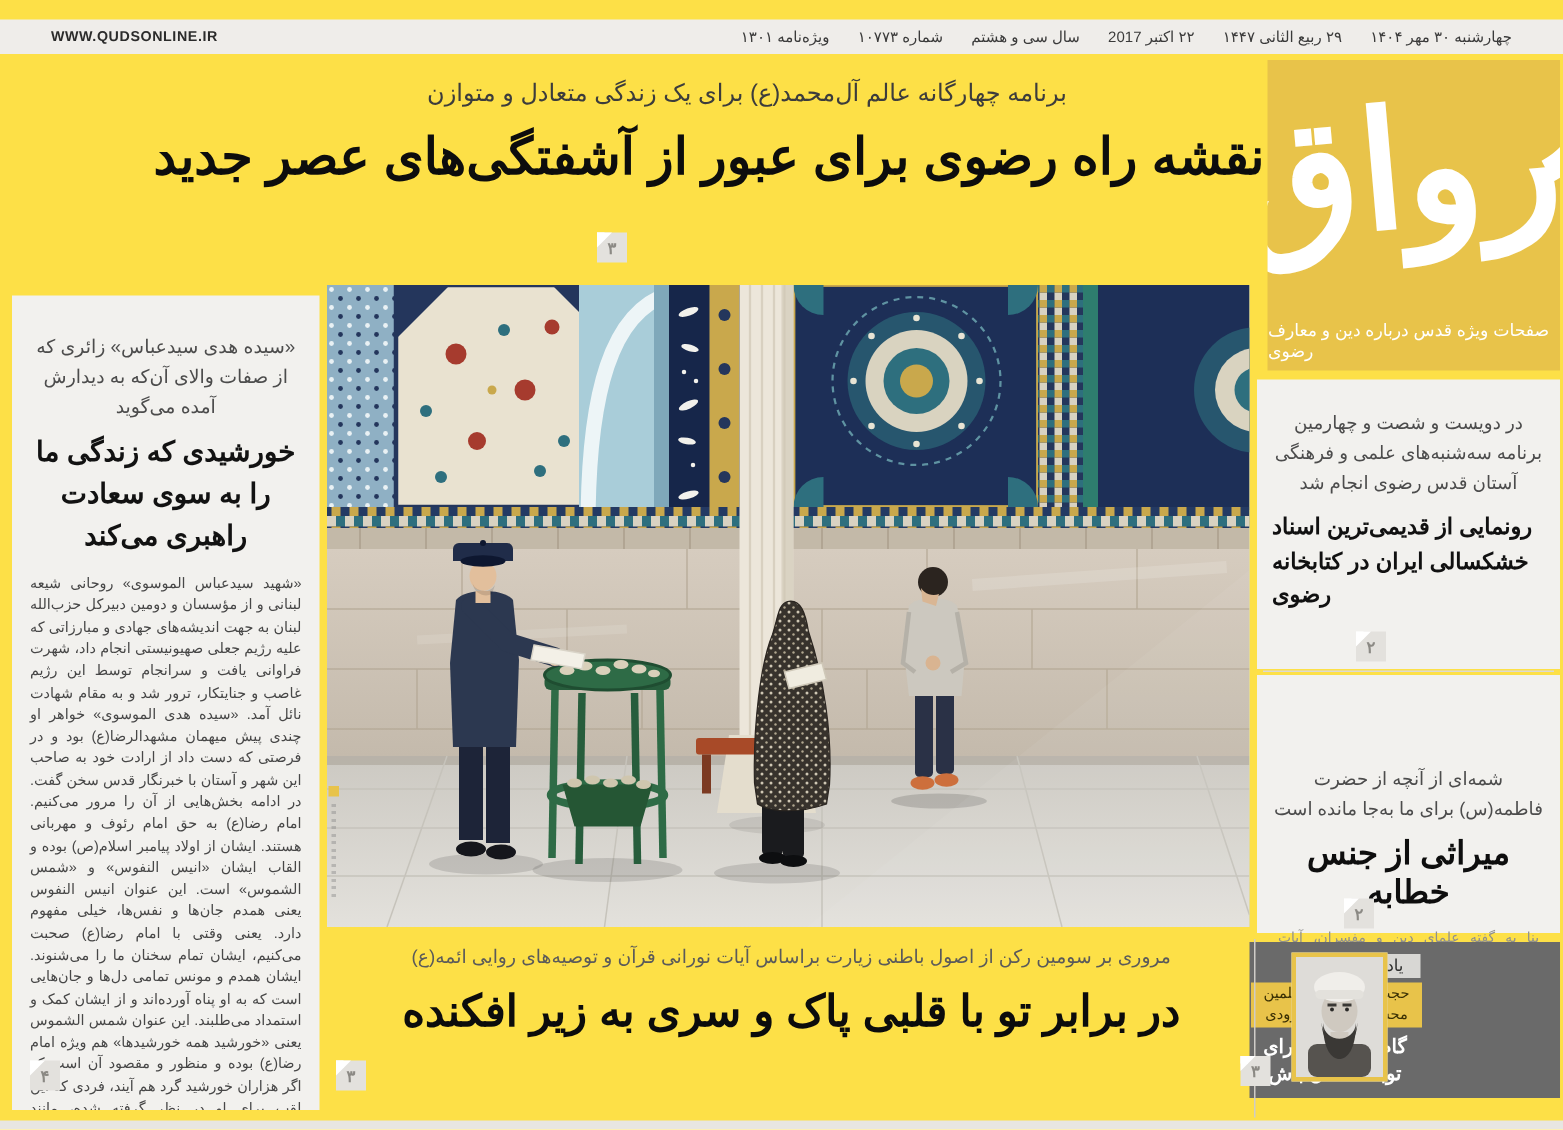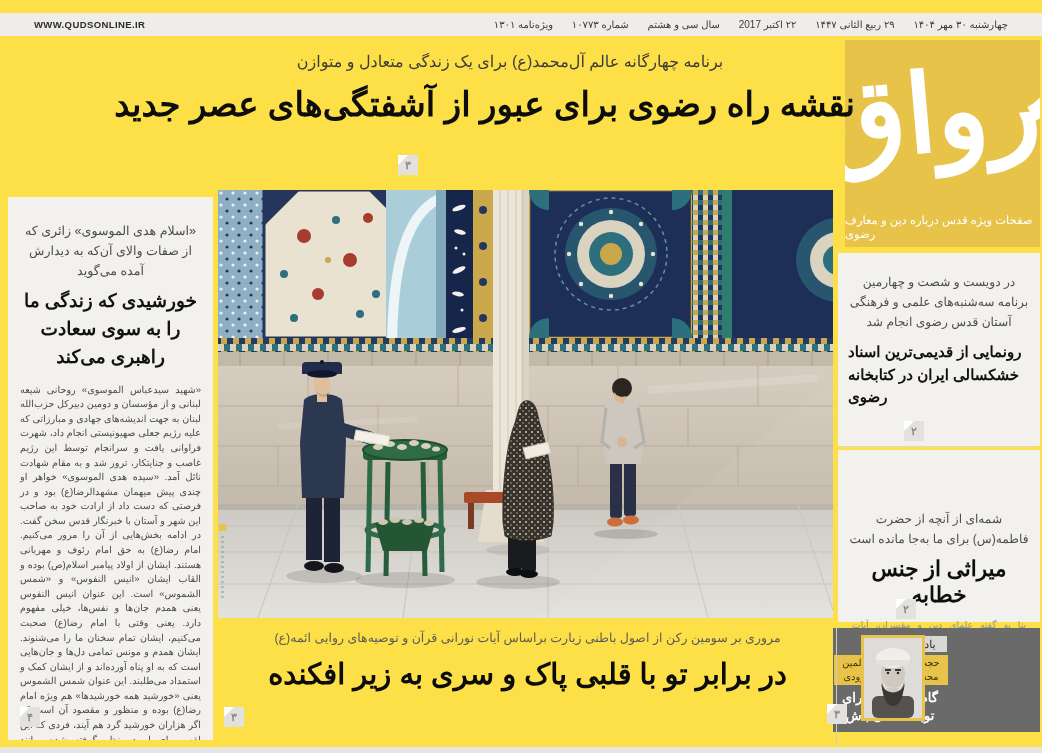--- a/index.html
+++ b/index.html
@@ -14,21 +14,21 @@
   .dateline span{margin-left:16px;}
   .dateline span:last-child{margin-left:0;}
   
   .masthead{position:absolute;left:845px;top:40px;width:195px;height:207px;background:#e8c34a;overflow:hidden;}
   .logo-word{position:absolute;top:14px;left:0;width:100%;text-align:center;color:#ffffff;
              font-size:108px;font-weight:bold;line-height:1.1;transform:rotate(-5deg);}
   .logo-swoosh{position:absolute;right:-28px;top:-34px;width:90px;height:90px;border:16px solid #ffffff;
                border-radius:50%;border-left-color:transparent;border-bottom-color:transparent;transform:rotate(18deg);}
   .tagline{position:absolute;bottom:6px;left:0;width:100%;text-align:left;color:#ffffff;font-size:11.5px;}
   
-  .lead{position:absolute;left:165px;top:52px;width:690px;text-align:center;}
+  .lead{position:absolute;left:153px;top:52px;width:690px;text-align:center;}
   .lead .kicker{font-size:16px;color:#3c3c3c;}
   .lead .headline{font-size:34px;font-weight:bold;color:#0d0d0d;margin-top:14px;white-space:nowrap;line-height:1.15;}
   
   .pm{position:absolute;width:20px;height:20px;background:#e3e1dd;color:#8b8984;font-size:11px;font-weight:bold;
       display:flex;align-items:center;justify-content:center;z-index:5;}
   .pm::after{content:"";position:absolute;left:0;top:0;width:0;height:0;
              border:5px solid;border-color:#ffffff transparent transparent #ffffff;}
   
   .photo{position:absolute;left:218px;top:190px;width:615px;height:428px;overflow:hidden;background:#cfd8da;}
   .photo svg{display:block;}
@@ -337,21 +337,21 @@
         <path d="M396,202 a10,10 0 0 0 12,4 l-2,8 l-9,-3 Z" fill="#d9b694"></path>
       </g>
 
       <polygon points="320,428 615,428 615,190" fill="#ffffff" opacity="0.05"></polygon>
     </svg>
   </div>
   <div class="photo-credit-chip"></div>
   <div class="photo-credit-line"></div>
 
   <div class="left-panel">
-    <div class="kicker">«اسلام هدی الموسوی» زائری که از صفات والای آن‌که به دیدارش آمده می‌گوید</div>
+    <div class="kicker">«سیده هدی سیدعباس» زائری که از صفات والای آن‌که به دیدارش آمده می‌گوید</div>
     <div class="headline">خورشیدی که زندگی ما را به سوی سعادت راهبری می‌کند</div>
     <div class="body">«شهید سیدعباس الموسوی» روحانی شیعه لبنانی و از مؤسسان و دومین دبیرکل حزب‌الله لبنان به جهت اندیشه‌های جهادی و مبارزاتی که علیه رژیم جعلی صهیونیستی انجام داد، شهرت فراوانی یافت و سرانجام توسط این رژیم غاصب و جنایتکار، ترور شد و به مقام شهادت نائل آمد. «سیده هدی الموسوی» خواهر او چندی پیش میهمان مشهدالرضا(ع) بود و در فرصتی که دست داد از ارادت خود به صاحب این شهر و آستان با خبرنگار قدس سخن گفت. در ادامه بخش‌هایی از آن را مرور می‌کنیم. امام رضا(ع) به حق امام رئوف و مهربانی هستند. ایشان از اولاد پیامبر اسلام(ص) بوده و القاب ایشان «انیس النفوس» و «شمس الشموس» است. این عنوان انیس النفوس یعنی همدم جان‌ها و نفس‌ها، خیلی مفهوم دارد. یعنی وقتی با امام رضا(ع) صحبت می‌کنیم، ایشان تمام سخنان ما را می‌شنوند. ایشان همدم و مونس تمامی دل‌ها و جان‌هایی است که به او پناه آورده‌اند و از ایشان کمک و استمداد می‌طلبند. این عنوان شمس الشموس یعنی «خورشید همه خورشیدها» هم ویژه امام رضا(ع) بوده و منظور و مقصود آن است که اگر هزاران خورشید گرد هم آیند، فردی که این لقب برای او در نظر گرفته شده، مانند خورشیدی برتر و بافضیلت است که بر تمام این خورشیدها درخشیده و نور آن‌ها را تحت شعاع عظمت، قداست و بزرگواری خود قرار می‌دهد...</div>
   </div>
   <div class="pm" style="left:20px;top:707px;">۴</div>
 
   <div class="bottom-article">
     <div class="kicker">مروری بر سومین رکن از اصول باطنی زیارت براساس آیات نورانی قرآن و توصیه‌های روایی ائمه(ع)</div>
     <div class="headline">در برابر تو با قلبی پاک و سری به زیر افکنده</div>
   </div>
   <div class="pm" style="left:224px;top:707px;">۳</div>

